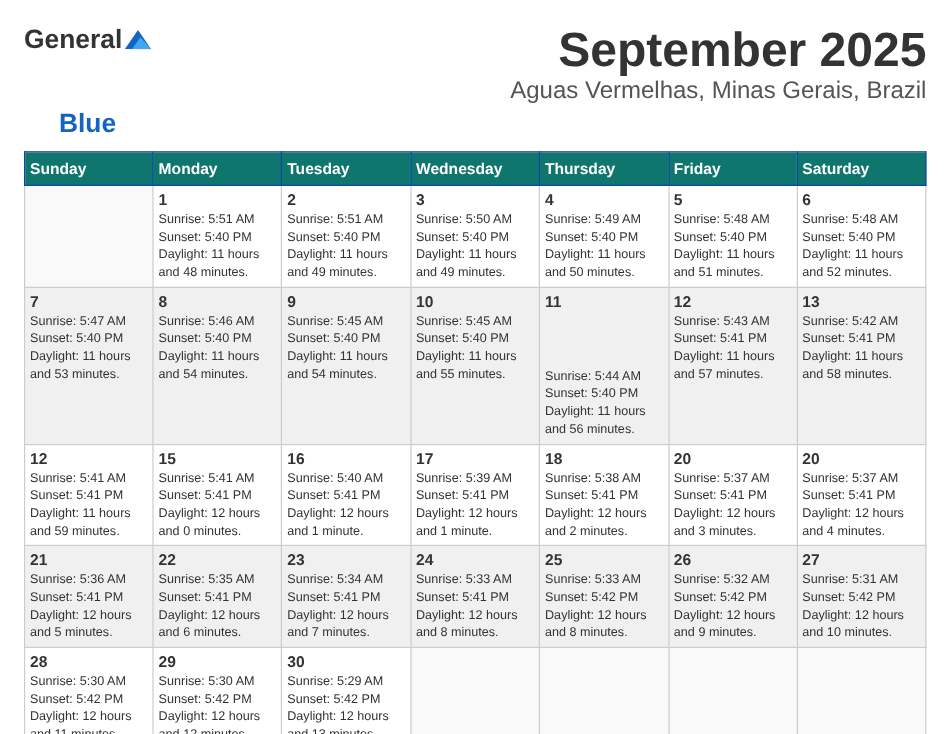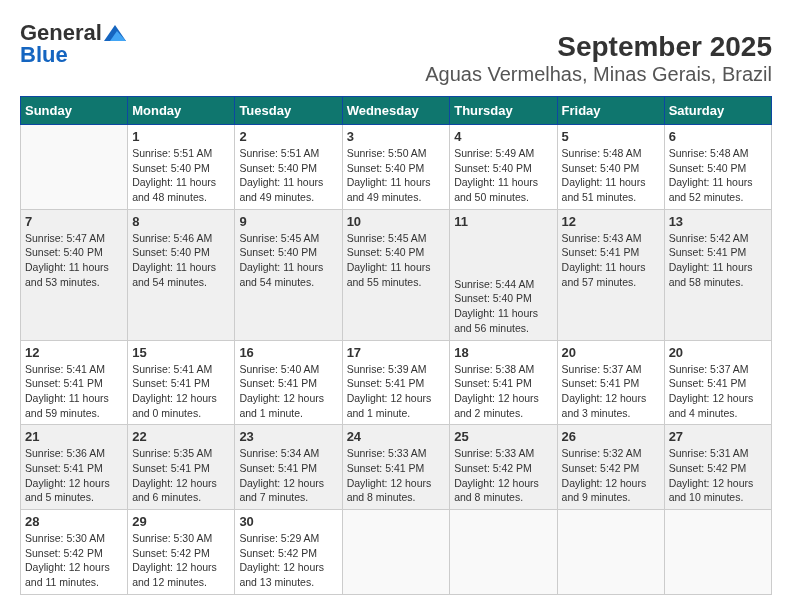--- a/index.html
+++ b/index.html
@@ -12,30 +12,30 @@
     }
     .header-area {
       display: flex;
       justify-content: space-between;
       align-items: flex-start;
       margin-bottom: 10px;
     }
     .logo {
       display: flex;
       flex-direction: column;
-      align-items: flex-start;
+      align-items: center;
+      gap: 48px;
     }
     .title-area {
       text-align: right;
     }
     .month-title {
-      font-size: 28px;
+      font-size: 40px;
       font-weight: bold;
       color: #333;
-      margin-top: 11px;
     }
     .location-title {
       font-size: 20px;
       color: #555;
     }
     .calendar {
       width: 100%;
       border-collapse: collapse;
       font-size: 11px;
     }

